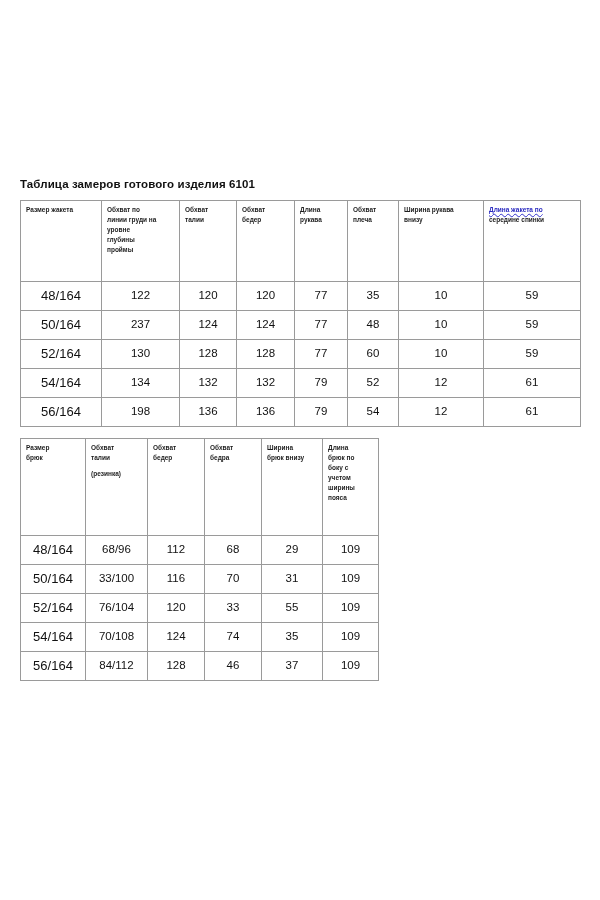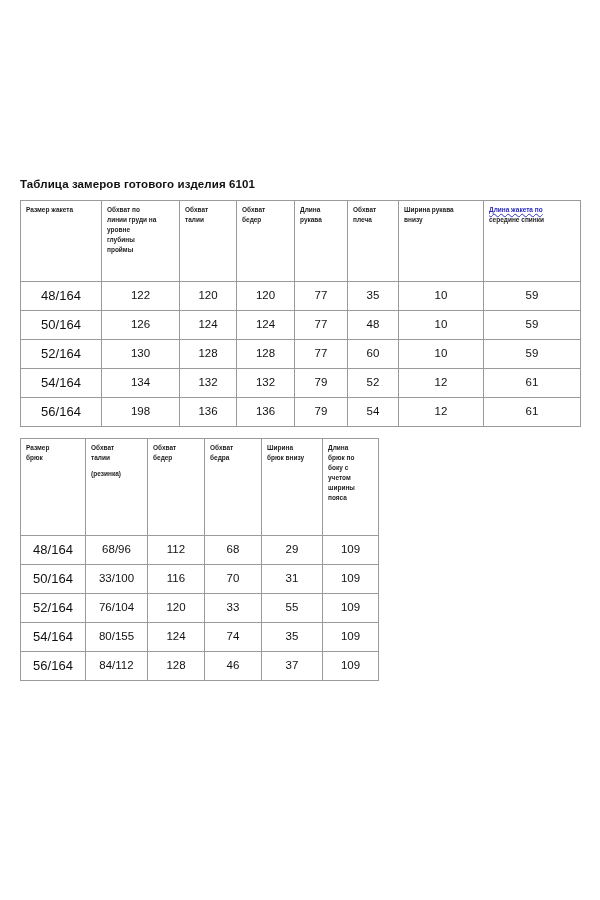--- a/index.html
+++ b/index.html
@@ -155,21 +155,21 @@
         <td>122</td>
         <td>120</td>
         <td>120</td>
         <td>77</td>
         <td>35</td>
         <td>10</td>
         <td>59</td>
       </tr>
       <tr>
         <td class="size-cell">50/164</td>
-        <td>126</td>
+        <td>237</td>
         <td>124</td>
         <td>124</td>
         <td>77</td>
         <td>48</td>
         <td>10</td>
         <td>59</td>
       </tr>
       <tr>
         <td class="size-cell">52/164</td>
         <td>130</td>
@@ -266,21 +266,21 @@
       <tr>
         <td class="size-cell">52/164</td>
         <td>76/104</td>
         <td>120</td>
         <td>33</td>
         <td>55</td>
         <td>109</td>
       </tr>
       <tr>
         <td class="size-cell">54/164</td>
-        <td>80/155</td>
+        <td>70/108</td>
         <td>124</td>
         <td>74</td>
         <td>35</td>
         <td>109</td>
       </tr>
       <tr>
         <td class="size-cell">56/164</td>
         <td>84/112</td>
         <td>128</td>
         <td>46</td>

